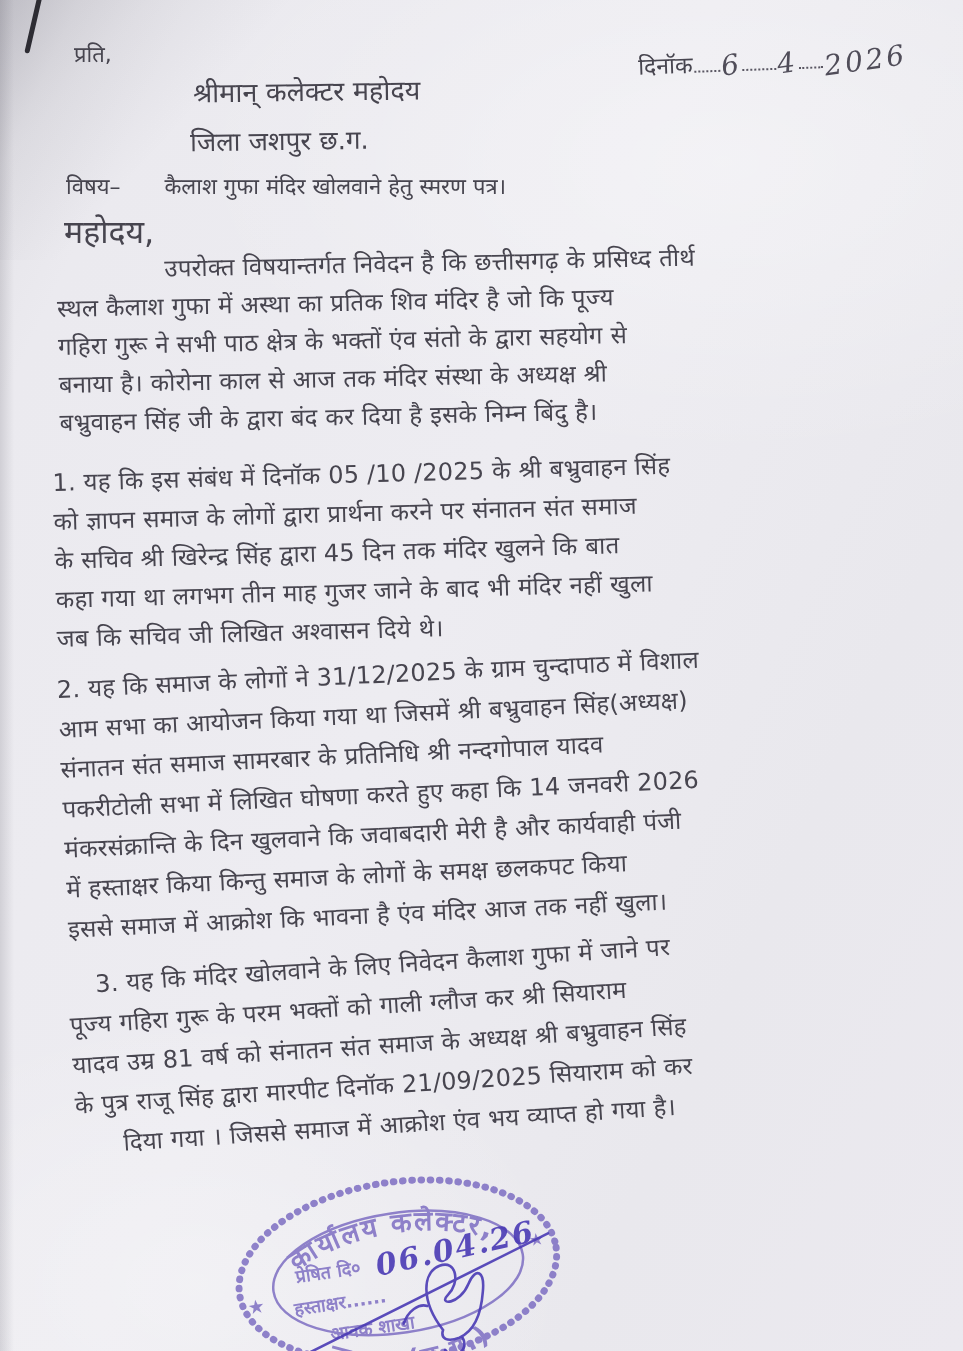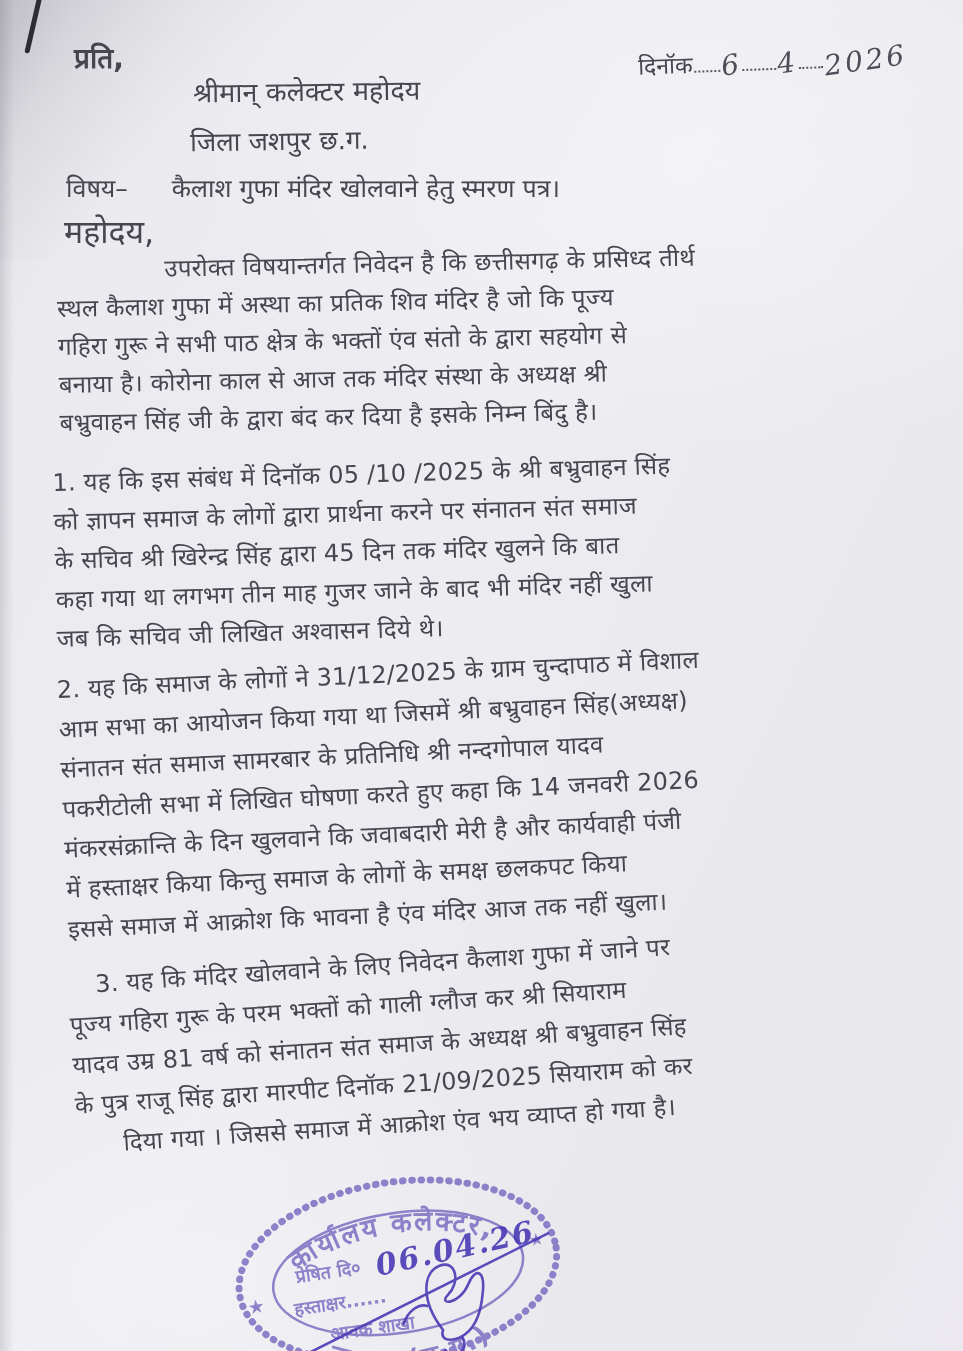--- a/index.html
+++ b/index.html
@@ -13,38 +13,38 @@
     color:#47454f;
   }
   .fold-shadow{position:absolute;left:0;top:0;width:300px;height:260px;pointer-events:none;
     background:linear-gradient(132deg, rgba(84,82,95,0.20) 0%, rgba(84,82,95,0.07) 28%, rgba(84,82,95,0) 55%);}
   .edge-shadow{position:absolute;left:0;top:0;width:14px;height:100%;pointer-events:none;
     background:linear-gradient(90deg, rgba(70,68,80,0.16), rgba(70,68,80,0));}
   .pen-mark{position:absolute;left:31px;top:-6px;width:5px;height:60px;background:#2d2c33;
     border-radius:3px;transform:rotate(13deg);}
 
   .t{position:absolute;white-space:nowrap;}
-  .fs22{font-size:28px;font-weight:bold;} .fs25{font-size:32px;} .fs26{font-size:26px;} .fs27{font-size:27px;}
+  .fs22{font-size:22px;} .fs25{font-size:32px;} .fs26{font-size:26px;} .fs27{font-size:27px;}
 
   .date-line{position:absolute;left:638px;top:44px;white-space:nowrap;font-size:23px;transform:rotate(-2deg);}
   .dots{display:inline-block;border-bottom:2.5px dotted #5a5763;height:0.8em;vertical-align:baseline;margin:0 1px;}
   .hw{display:inline-block;font-family:"DejaVu Serif","Liberation Serif",serif;font-style:italic;
     color:#504d59;font-size:28px;transform:rotate(-6deg);position:relative;top:3px;letter-spacing:3px;}
 
   .para{position:absolute;font-size:24px;line-height:39px;letter-spacing:0.2px;transform-origin:left top;}
   .para .line{white-space:nowrap;}
   #para1{left:56px;top:252px;transform:rotate(-1.2deg);line-height:38px;}
   #para1 .line:first-child{margin-left:108px;}
   #point1{left:52px;top:464px;transform:rotate(-1.6deg);}
   #point2{left:56px;top:670px;transform:rotate(-2.7deg);line-height:40px;}
   #point3{left:66px;top:966px;transform:rotate(-3.7deg);line-height:40px;}
   #point3 .line:first-child{margin-left:28px;}
   #point3 .line:last-child{margin-left:46px;}
 
-  .subject-row{position:absolute;left:66px;top:170px;font-size:25px;white-space:nowrap;}
+  .subject-row{position:absolute;left:66px;top:170px;font-size:22px;white-space:nowrap;}
   .subject-row .gap{display:inline-block;width:44px;}
 
   .stamp{position:absolute;left:226px;top:1174px;width:344px;height:196px;
     transform:rotate(-8.5deg);transform-origin:center center;}
   .stamp svg{overflow:visible;}
 </style>
 </head>
 <body>
 
 <div class="page">

